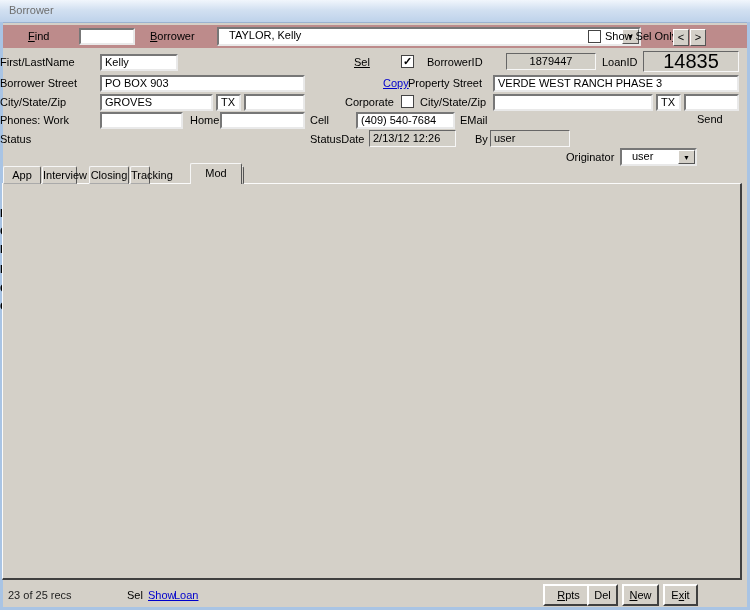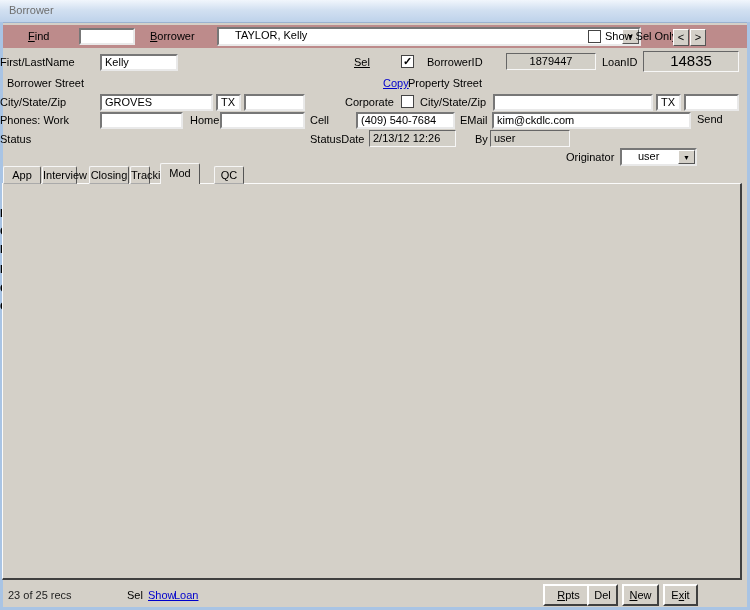--- a/index.html
+++ b/index.html
@@ -18,21 +18,21 @@
        box-sizing:border-box;line-height:13px;padding:0 3px;white-space:nowrap;overflow:hidden}
   .gfld{background:#d2cfc7;border:1px solid;border-color:#666 #f7f7f7 #f7f7f7 #666;
         box-sizing:border-box;line-height:15px;padding:0 3px;white-space:nowrap;overflow:hidden}
   .bfld{background:#fff;border:2px solid #000;box-sizing:border-box;line-height:13px;
         padding:0 3px;white-space:nowrap;overflow:hidden}
   .right{text-align:center}
   .cb{width:13px;height:13px;background:#fff;border:1px solid #444;box-sizing:border-box;
       display:flex;align-items:center;justify-content:center}
   .check{font-size:11px;line-height:11px;font-weight:bold}
   .combo{background:#fff;border:2px solid;border-color:#777 #e9e9e9 #e9e9e9 #777;
-         box-sizing:border-box;line-height:13px;padding:0 16px;white-space:nowrap}
+         box-sizing:border-box;line-height:13px;padding:0 10px;white-space:nowrap}
   .ddbtn{position:absolute;right:0;top:0;bottom:0;width:15px;background:var(--form_gray,#d4d0c8);
          border:1px solid;border-color:#fff #555 #555 #fff;display:flex;align-items:center;justify-content:center}
   .arrow{font-size:7px;line-height:7px;color:#000}
   .navbtn{width:16px;height:17px;background:var(--form_gray,#d4d0c8);border:1px solid;
           border-color:#fff #555 #555 #fff;text-align:center;line-height:15px;box-sizing:border-box}
   .tab{top:166px;height:18px;background:var(--form_gray,#d4d0c8);border:1px solid;
        border-color:#f6f6f6 #555 #aaa #f6f6f6;border-radius:2px 2px 0 0;text-align:center;
        line-height:16px;box-sizing:border-box;z-index:2}
   .tab.active{top:163px;height:21px;z-index:4;border-bottom:none;line-height:19px}
   .panel{left:2px;top:183px;width:740px;height:397px;background:var(--form_gray,#d4d0c8);
@@ -81,66 +81,67 @@
 
   <div class="abs lbl" style="left:0;top:56px;width:96px">First/LastName</div>
   <div class="abs fld" style="left:100px;top:54px;width:78px;height:17px">Kelly</div>
   <div class="abs lbl" style="left:354px;top:56px;width:40px;text-decoration:underline">Sel</div>
   <div class="abs cb" style="left:401px;top:55px">
     <span class="check">✓</span>
   </div>
   <div class="abs llbl" style="left:427px;top:56px">BorrowerID</div>
   <div class="abs gfld right" style="left:506px;top:53px;width:90px;height:17px">1879447</div>
   <div class="abs llbl" style="left:602px;top:56px">LoanID</div>
-  <div class="abs gfld right" style="left:643px;top:51px;width:96px;height:21px;font-size:15px;line-height:18px">14835</div>
-
-  <div class="abs lbl" style="left:7px;top:77px;width:96px">Borrower Street</div>
+  <div class="abs gfld right" style="left:643px;top:51px;width:96px;height:21px;font-size:20px;line-height:18px">14835</div>
+
+  <div class="abs lbl" style="left:0;top:77px;width:96px">Borrower Street</div>
+  <div class="abs fld" style="left:100px;top:75px;width:205px;height:17px">PO BOX 903</div>
   <div class="abs link" style="left:383px;top:77px">Copy</div>
   <div class="abs llbl" style="left:408px;top:77px">Property Street</div>
+  <div class="abs fld" style="left:493px;top:75px;width:246px;height:17px">VERDE WEST RANCH PHASE 3</div>
 
   <div class="abs lbl" style="left:0;top:96px;width:96px">City/State/Zip</div>
   <div class="abs fld" style="left:100px;top:94px;width:113px;height:17px">GROVES</div>
   <div class="abs fld" style="left:216px;top:94px;width:25px;height:17px">TX</div>
   <div class="abs fld" style="left:244px;top:94px;width:61px;height:17px"></div>
   <div class="abs llbl" style="left:345px;top:96px">Corporate</div>
   <div class="abs cb" style="left:401px;top:95px"></div>
   <div class="abs llbl" style="left:420px;top:96px">City/State/Zip</div>
   <div class="abs fld" style="left:493px;top:94px;width:160px;height:17px"></div>
   <div class="abs fld" style="left:656px;top:94px;width:25px;height:17px">TX</div>
   <div class="abs fld" style="left:684px;top:94px;width:55px;height:17px"></div>
 
   <div class="abs lbl" style="left:0;top:114px;width:96px">Phones: Work</div>
   <div class="abs fld" style="left:100px;top:112px;width:83px;height:17px"></div>
   <div class="abs llbl" style="left:190px;top:114px">Home</div>
   <div class="abs fld" style="left:220px;top:112px;width:85px;height:17px"></div>
   <div class="abs lbl" style="left:310px;top:114px;width:42px">Cell</div>
   <div class="abs fld" style="left:356px;top:112px;width:99px;height:17px">(409) 540-7684</div>
   <div class="abs llbl" style="left:460px;top:114px">EMail</div>
-  <div class="abs fld" style="left:492px;top:112px;width:199px;height:17px">kim@ckdlc.com</div>
   <div class="abs llbl" style="left:697px;top:113px">Send</div>
 
   <div class="abs lbl" style="left:0;top:133px;width:96px">Status</div>
   <div class="abs llbl" style="left:310px;top:133px">StatusDate</div>
   <div class="abs gfld" style="left:369px;top:130px;width:87px;height:17px">2/13/12 12:26</div>
   <div class="abs llbl" style="left:475px;top:133px">By</div>
   <div class="abs gfld" style="left:490px;top:130px;width:80px;height:17px">user</div>
 
   <div class="abs llbl" style="left:566px;top:151px">Originator</div>
   <div class="abs combo" style="left:620px;top:148px;width:77px;height:18px">
     <span>user</span>
     <div class="ddbtn">
         <span class="arrow">▼</span>
       </div>
   </div>
 
   <div class="abs tab" style="left:3px;width:38px">App</div>
   <div class="abs tab" style="left:42px;width:35px">Interview</div>
   <div class="abs tab" style="left:89px;width:40px">Closing</div>
   <div class="abs tab" style="left:130px;width:20px">Tracking</div>
-  <div class="abs tab active" style="left:160px;width:40px">Mod</div>
+  <div class="abs tab active" style="left:190px;width:52px">Mod</div>
   <div class="abs tab" style="left:214px;width:30px">QC</div>
 
   <div class="abs panel"></div>
 
   <div class="abs blbl" style="left:199px;top:190px;width:60px;text-align:center">Mod1</div>
   <div class="abs blbl" style="left:323px;top:190px;width:60px;text-align:center">Mod2</div>
 
   <div class="abs lbl blbl" style="left:0;top:207px;width:162px">PayoffAmount</div>
   <div class="abs bfld right" style="left:168px;top:205px;width:123px;height:17px"><span class="hl">$0.00</span></div>
   <div class="abs bfld right" style="left:303px;top:205px;width:123px;height:17px">$0.00</div>

